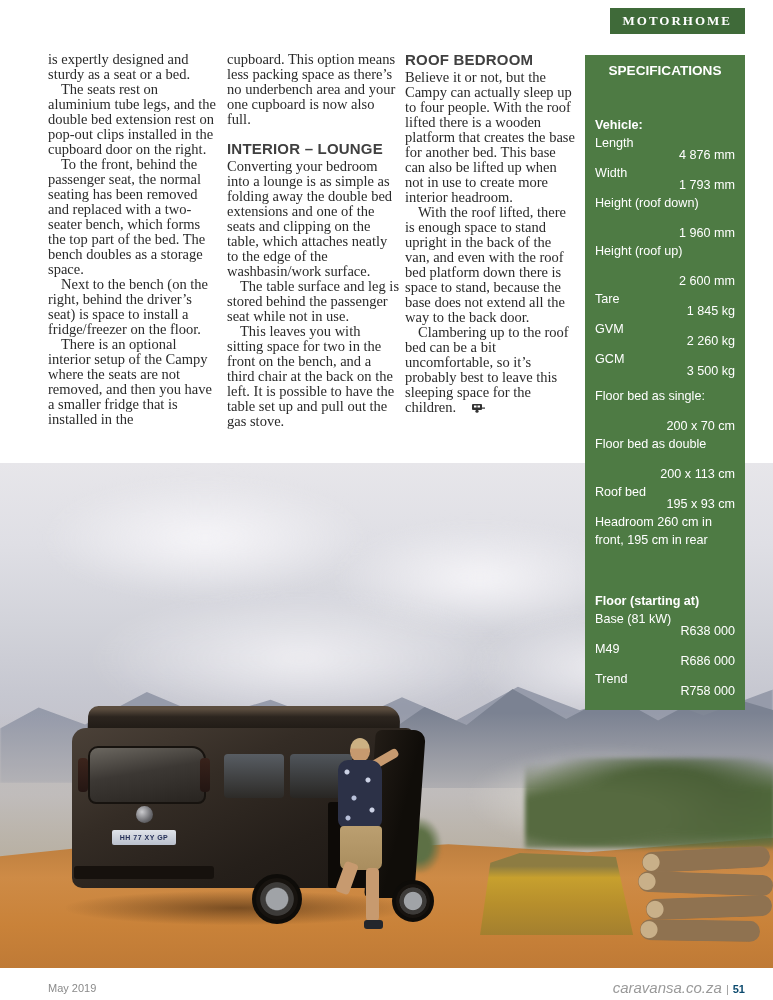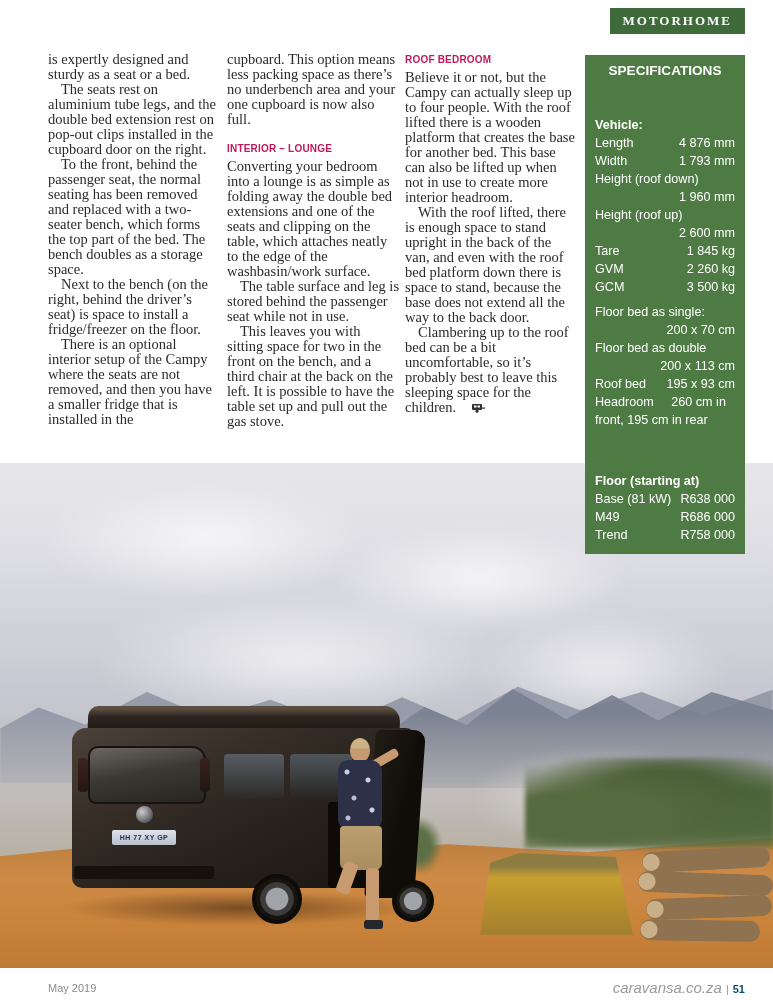--- a/index.html
+++ b/index.html
@@ -17,40 +17,40 @@
   }
 
   
   .col { position:absolute; top:52px; width:173px; font-size:14.5px; line-height:15px; text-align:left; }
   .col-1 { left:48px; }
   .col-2 { left:227px; }
   .col-3 { left:405px; }
   .col p { margin:0; }
   .col p.indent { text-indent:13px; }
   .col h3 {
-    font-family:"Liberation Sans", sans-serif; font-size:10px; font-weight:bold;
-    color:#be185d; letter-spacing:.2px; margin:14px 0 3px 0;
+    font-family:"Liberation Sans", sans-serif; font-size:15px; font-weight:bold;
+    color:#404040; letter-spacing:.2px; margin:14px 0 3px 0;
   }
   .col-3 h3 { margin-top:0; }
   .end-icon { display:inline-block; vertical-align:-1px; margin-left:3px; }
 
   
   .specs {
     position:absolute; top:55px; right:28px; width:160px; z-index:5;
     background:#4e7b44; color:#ffffff; padding:7px 10px 10px 10px;
     font-family:"Liberation Sans", sans-serif; font-size:12.6px; line-height:18px;
   }
   .specs .title { text-align:center; font-weight:bold; font-size:13.6px; margin-bottom:3px; }
   .specs .sect-head { font-weight:bold;margin-top:36px; }
   .spec-row { display:flex; flex-wrap:wrap; justify-content:space-between; }
   .spec-row .lbl { white-space:nowrap; }
-  .spec-row .val { margin-left:auto; text-align:right; }
+  .spec-row .val { margin-left:auto; text-align:right;margin-top:12px; }
   .spec-gap { height:7px; }
   .headroom-row { display:block; }
-  .headroom-row .lbl { margin-right:14px; }
+  .headroom-row .lbl { }
 
   
   .photo {
     position:absolute; left:0; top:463px; width:773px; height:505px; overflow:hidden;
     background:linear-gradient(180deg,#e7e6ea 0%,#dfdfe5 16%,#d2d3da 32%,#c6c7d0 46%,
                #c1c0c8 58%,#bab5ae 70%,#b3a795 78%,#ac9f8c 84%,#a89a86 100%);
   }
   .photo > div { position:absolute; }
   .cloud { border-radius:50%; filter:blur(9px); background:radial-gradient(ellipse at center, rgba(247,246,249,.95), rgba(247,246,249,0) 70%); }
   .cloud.c1 { left:40px;  top:15px;  width:330px; height:120px; }

